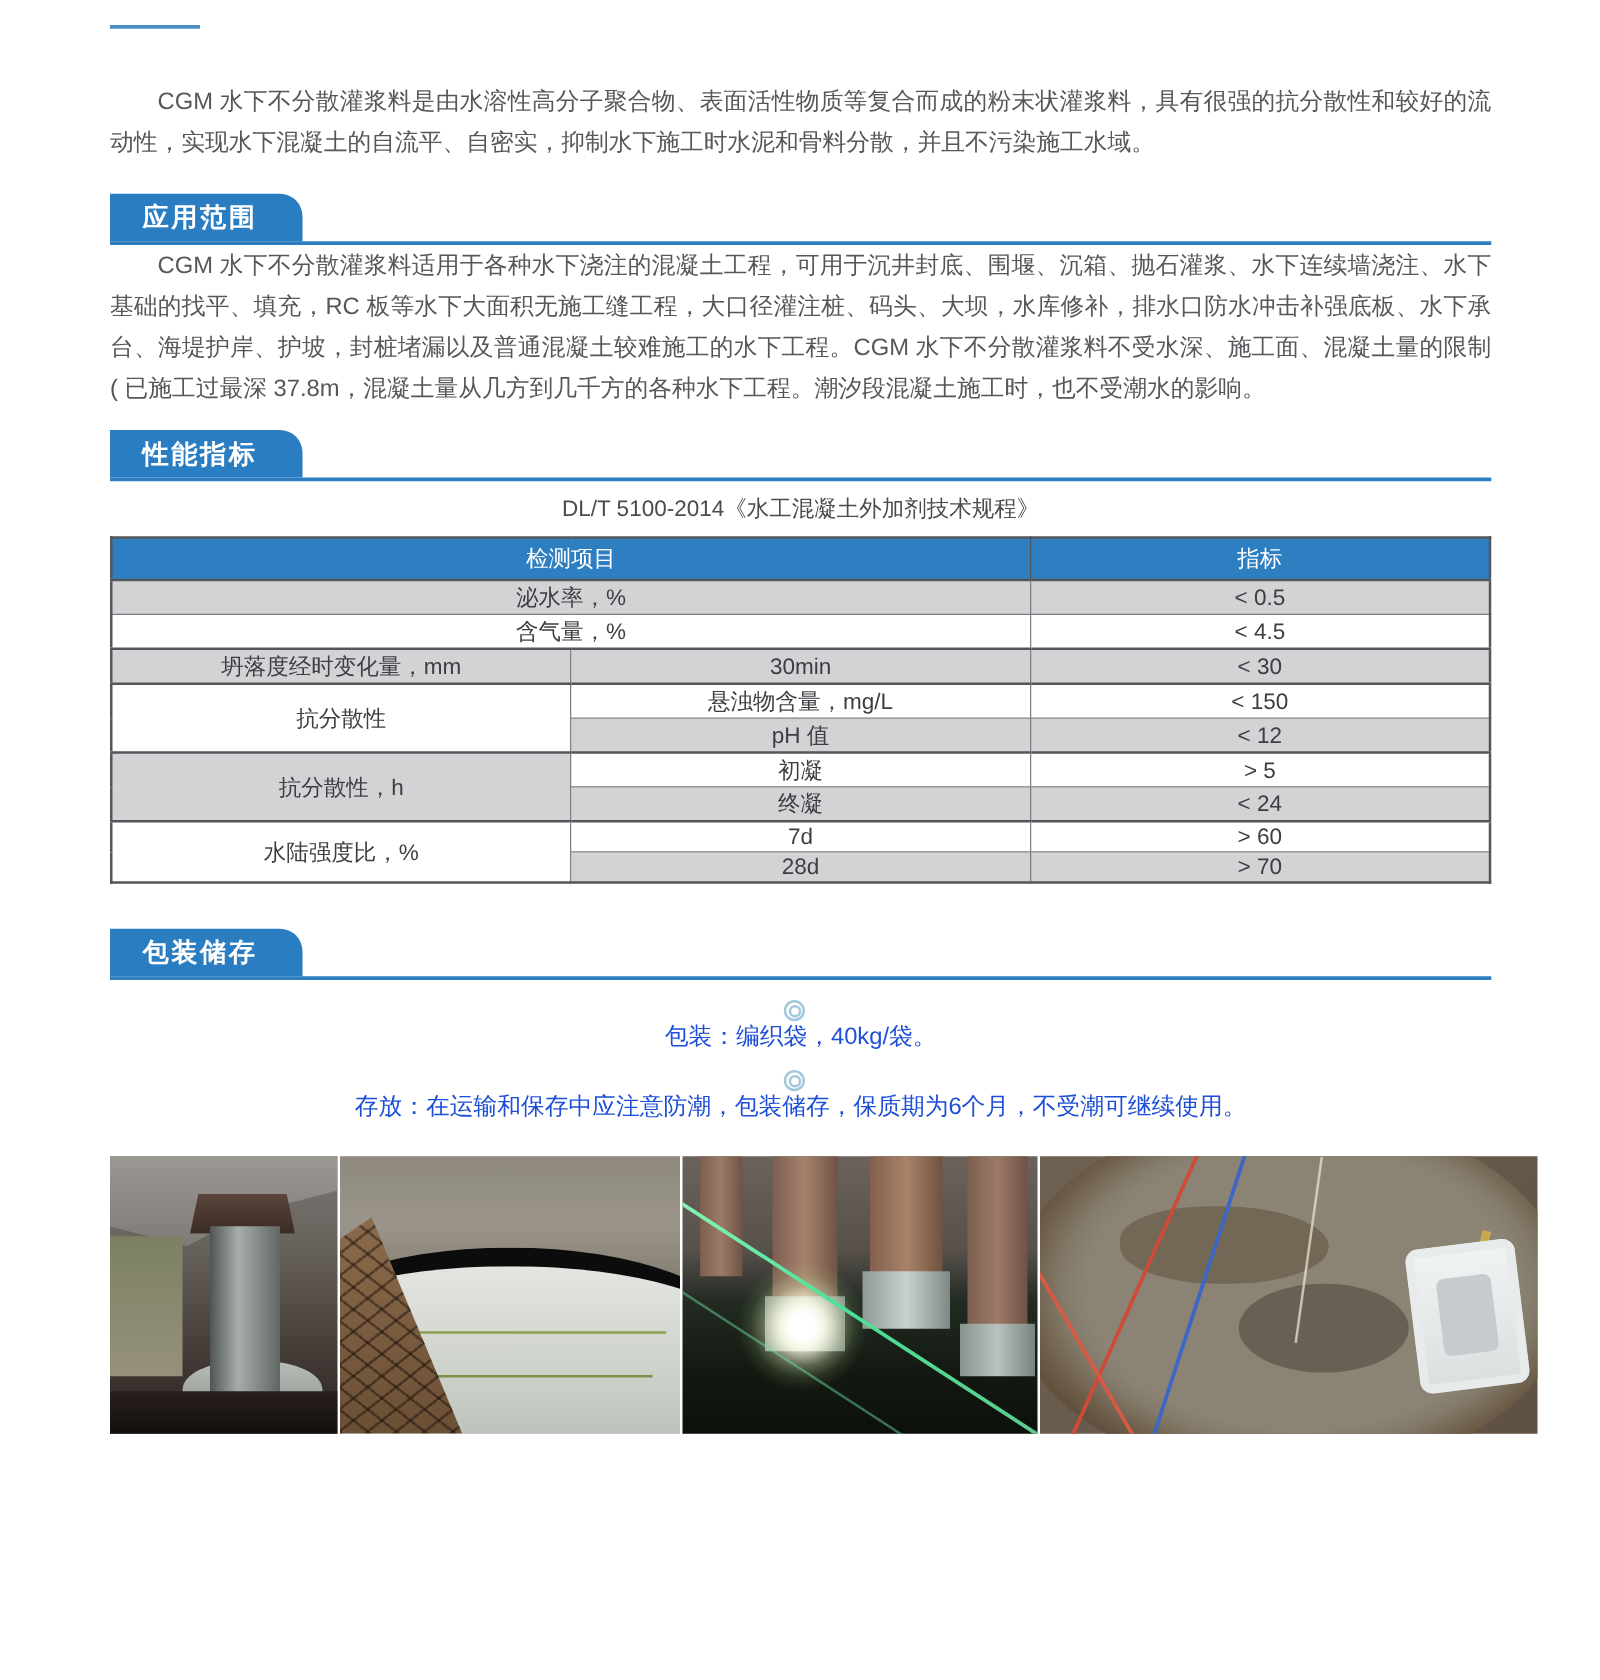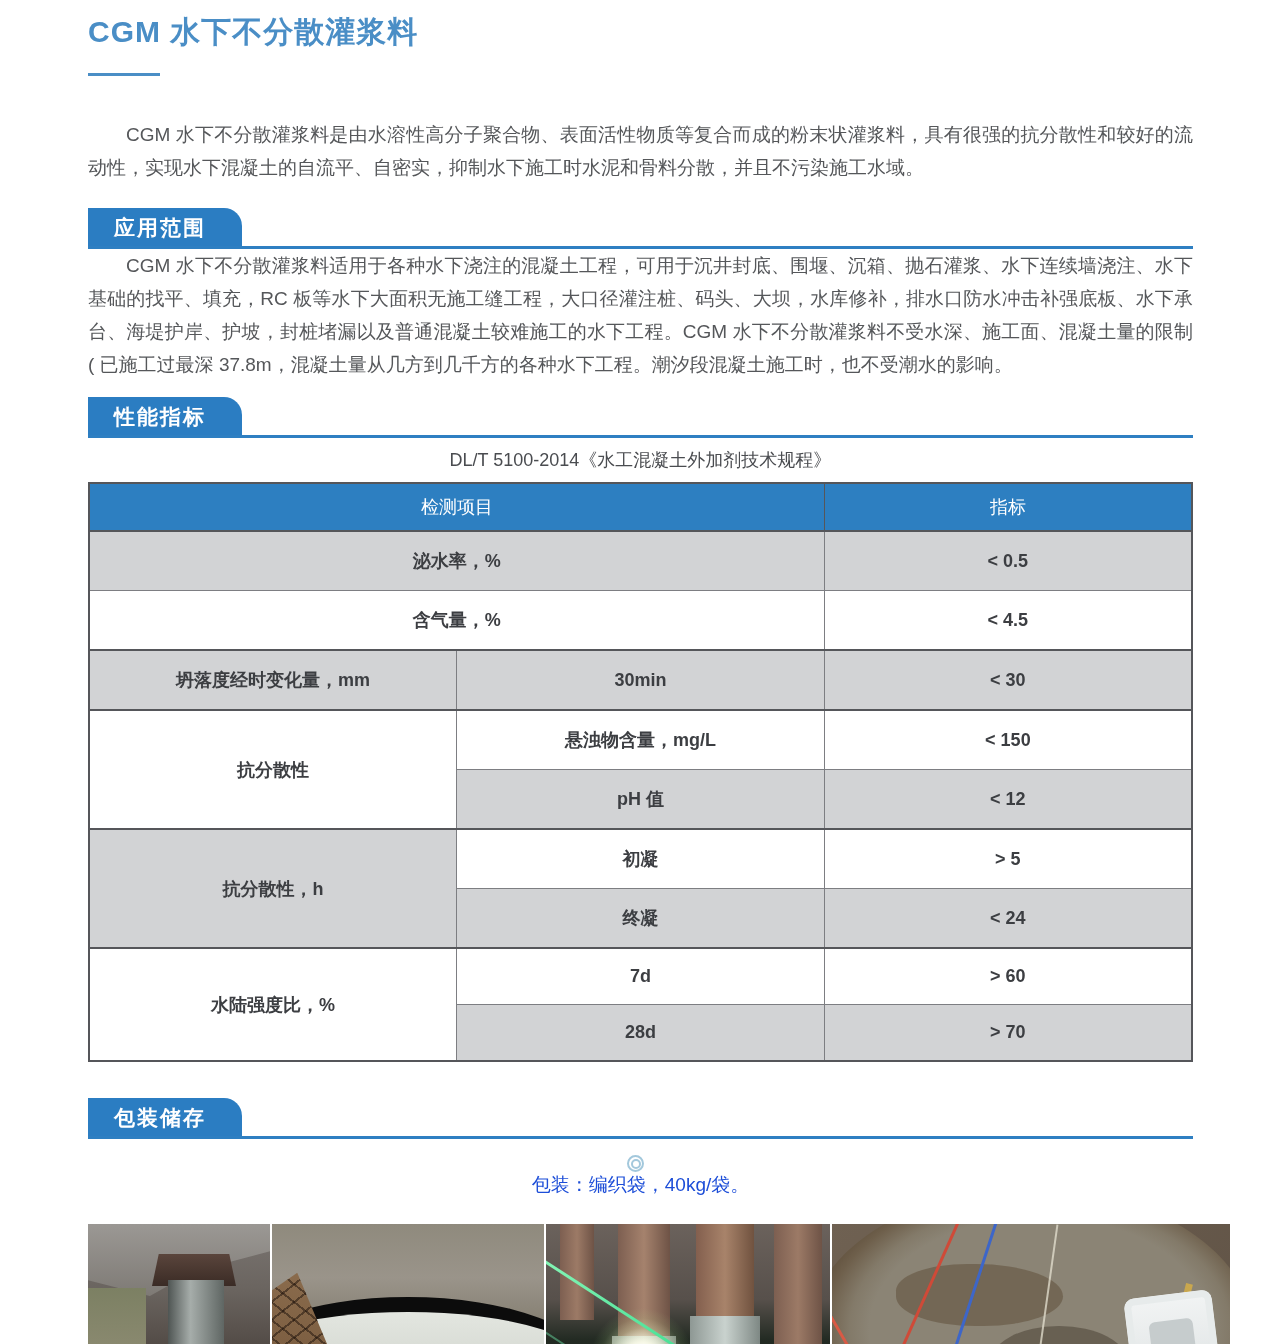--- a/index.html
+++ b/index.html
@@ -34,24 +34,24 @@
   
   .standard { margin-top:10px; width:1105px; text-align:center; font-size:18px; color:#4a4c50; }
 
   
   .spec-table {
     margin-top:10px; width:1105px; border-collapse:collapse; table-layout:fixed;
     font-size:18px; color:#3c3e42; text-align:center;
     border:2px solid #55565a;
   }
   .spec-table th {
-    background:#2d7fc1; color:#ffffff; font-weight:normal; height:48px;
+    background:#2d7fc1; color:#ffffff; font-weight:normal; height:34px;
     border:1px solid #55565a; border-bottom:2px solid #55565a; font-size:18px;
   }
-  .spec-table td { height:15px; padding:17px 6px; border:1px solid #7d7e82; background:#ffffff;font-weight:bold; }
+  .spec-table td { height:15px; padding:1px 6px; border:1px solid #7d7e82; background:#ffffff; }
   .spec-table tr.gray td { background:#d2d3d5; }
   .spec-table td.bg-white { background:#ffffff; }
   .spec-table td.bg-gray  { background:#d2d3d5; }
   .spec-table tr.gstart td { border-top:2px solid #55565a; }
 
   
   .bullets { list-style:none; margin:16px 0 0 0; padding:0; }
   .bullet { display:flex; align-items:center; font-size:19px; color:#1d4ed8; margin-bottom:13px; line-height:26px;flex-direction:column; }
   .ring {
     flex:none; width:17px; height:17px; margin-right:10px;
@@ -105,21 +105,20 @@
   .p4-string { left:214px; top:0; width:2px; height:150px; background:rgba(230,225,210,.75); transform:rotate(8deg); }
   .p4-stick { right:52px; top:58px; width:7px; height:124px; background:linear-gradient(180deg,#caa84e,#b3913c); transform:rotate(14deg); }
   .p4-panel { right:12px; top:70px; width:88px; height:116px; background:linear-gradient(180deg,#f2f4f4,#d9dedf); border-radius:10px; transform:rotate(-7deg); box-shadow:inset 0 0 0 7px #e7ebeb; }
   .p4-panel-inner { right:34px; top:96px; width:44px; height:62px; background:#c6cccd; border-radius:6px; transform:rotate(-7deg); }
 </style>
 </head>
 <body>
 
 <div class="content">
 
-  <h1 class="title">CGM 水下不分散灌浆料</h1>
   <div class="title-underline"></div>
 
   <p class="para intro">CGM 水下不分散灌浆料是由水溶性高分子聚合物、表面活性物质等复合而成的粉末状灌浆料，具有很强的抗分散性和较好的流动性，实现水下混凝土的自流平、自密实，抑制水下施工时水泥和骨料分散，并且不污染施工水域。</p>
 
   <div class="section-head sh-app">
     <span class="badge">应用范围</span>
   </div>
   <p class="para app-body">CGM 水下不分散灌浆料适用于各种水下浇注的混凝土工程，可用于沉井封底、围堰、沉箱、抛石灌浆、水下连续墙浇注、水下基础的找平、填充，RC 板等水下大面积无施工缝工程，大口径灌注桩、码头、大坝，水库修补，排水口防水冲击补强底板、水下承台、海堤护岸、护坡，封桩堵漏以及普通混凝土较难施工的水下工程。CGM 水下不分散灌浆料不受水深、施工面、混凝土量的限制 ( 已施工过最深 37.8m，混凝土量从几方到几千方的各种水下工程。潮汐段混凝土施工时，也不受潮水的影响。</p>
 
   <div class="section-head sh-perf">
@@ -184,20 +183,24 @@
   </table>
 
   <div class="section-head sh-pack">
     <span class="badge">包装储存</span>
   </div>
 
   <ul class="bullets">
     <li class="bullet">
       <span class="ring"></span>
       <span>包装：编织袋，40kg/袋。</span>
+    </li>
+    <li class="bullet">
+      <span class="ring"></span>
+      <span>存放：在运输和保存中应注意防潮，包装储存，保质期为6个月，不受潮可继续使用。</span>
     </li>
   </ul>
 
   <div class="photos">
     <figure class="photo p1">
       <div class="p1-slab"></div>
       <div class="p1-water"></div>
       <div class="p1-dish"></div>
       <div class="p1-cap"></div>
       <div class="p1-pipe"></div>

